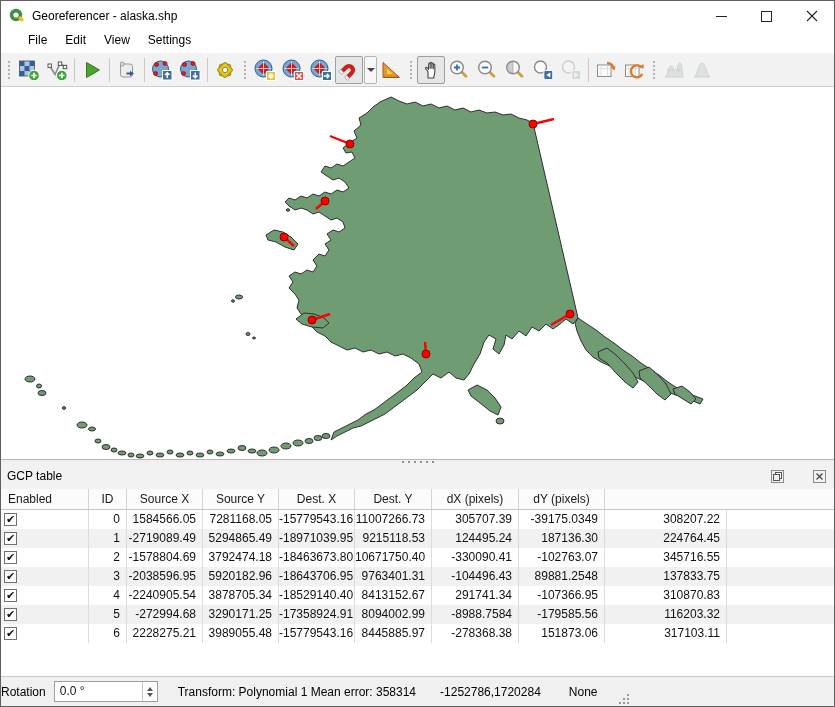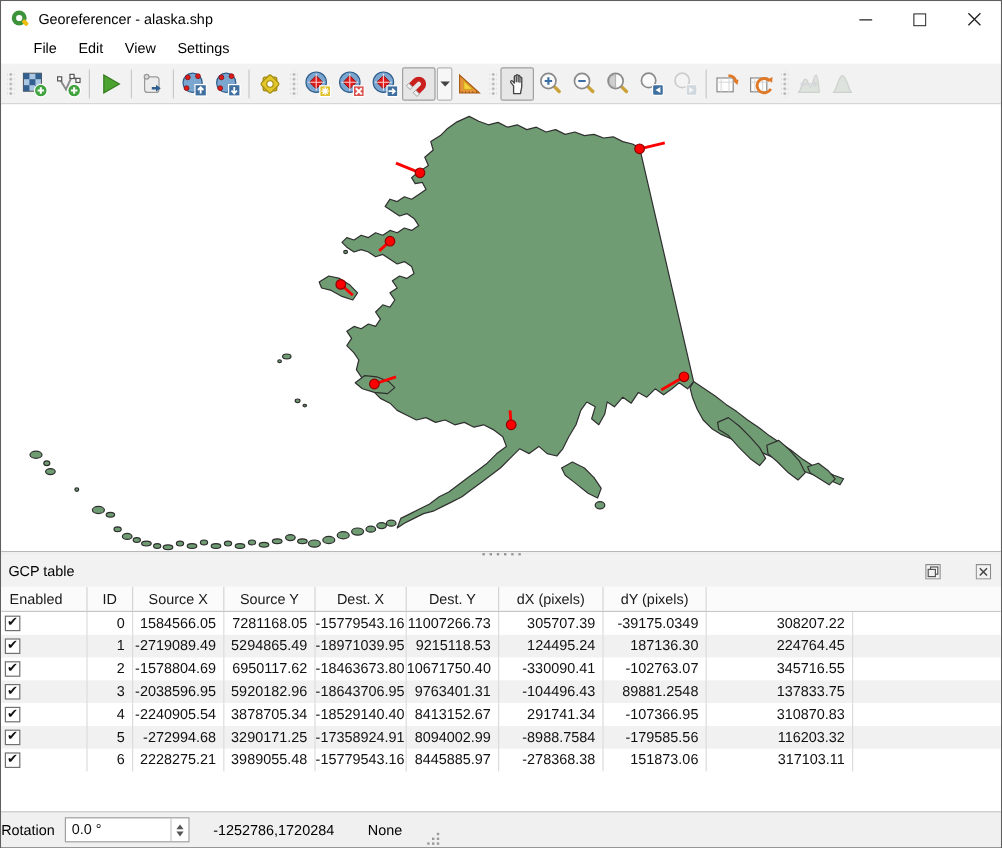--- a/index.html
+++ b/index.html
@@ -48,21 +48,21 @@
   .gcp-table { flex:1; display:flex; flex-direction:column; background:#fff; overflow:hidden; }
   .thead { height:21px; display:flex; background:#fbfbfb; border-bottom:1px solid #c6c6c6; flex:0 0 auto; }
   .hcell { border-right:1px solid #d4d4d4; line-height:20px; text-align:center; font-size:12px; color:#1a1a1a; white-space:nowrap; overflow:hidden; }
   .hcell.c-en { text-align:left; padding-left:7px; display:flex; align-items:center; }
   .sort-ind { font-size:7px; color:#555; margin-left:14px; }
   .hfill { flex:1; background:#fbfbfb; }
   .tbody { flex:0 0 auto; }
   .trow { height:19px; display:flex; background:#fff; }
   .trow.alt { background:#f1f1f1; }
   .cell { border-right:1px solid #dcdcdc; line-height:18px; font-size:12px; text-align:right; padding-right:6px; white-space:nowrap; overflow:hidden; }
-  .c-en { width:72px;gap:24px; }
+  .c-en { width:88px;gap:24px; }
   .c-id { width:38px; }
   .c-source_x { width:76px; }
   .c-source_y { width:76px; }
   .c-dest_x { width:76px; }
   .c-dest_y { width:77px; }
   .c-dx { width:87px; }
   .c-dy { width:86px; }
   .c-residual { width:122px; }
   .cell.c-en { text-align:left; padding:0 0 0 3px; display:flex; align-items:center; }
   .checkbox { width:13px; height:13px; border:1px solid #707070; background:#fff; display:flex; align-items:center; justify-content:center; font-size:11px; line-height:11px; color:#111; }
@@ -470,21 +470,21 @@
           <div class="cell c-dx">124495.24</div>
           <div class="cell c-dy">187136.30</div>
           <div class="cell c-residual">224764.45</div>
         </div>
         <div class="trow">
           <div class="cell c-en">
             <span class="checkbox">✔</span>
           </div>
           <div class="cell c-id">2</div>
           <div class="cell c-source_x">-1578804.69</div>
-          <div class="cell c-source_y">6950117.62</div>
+          <div class="cell c-source_y">3792474.18</div>
           <div class="cell c-dest_x">-18463673.80</div>
           <div class="cell c-dest_y">10671750.40</div>
           <div class="cell c-dx">-330090.41</div>
           <div class="cell c-dy">-102763.07</div>
           <div class="cell c-residual">345716.55</div>
         </div>
         <div class="trow alt">
           <div class="cell c-en">
             <span class="checkbox">✔</span>
           </div>
@@ -542,18 +542,19 @@
 
   <div class="statusbar">
     <span class="sb-label">Rotation</span>
     <div class="spinbox">
       <span class="spin-val">0.0 °</span>
       <div class="spin-btns">
         <span class="spin-up"></span>
         <span class="spin-down"></span>
       </div>
     </div>
+    <span class="sb-text">Transform: Polynomial 1 Mean error: 358314</span>
     <span class="sb-coords">-1252786,1720284</span>
     <span class="sb-crs">None</span>
     <div class="grip"></div>
   </div>
 
 </div>
 
 </body></html>

